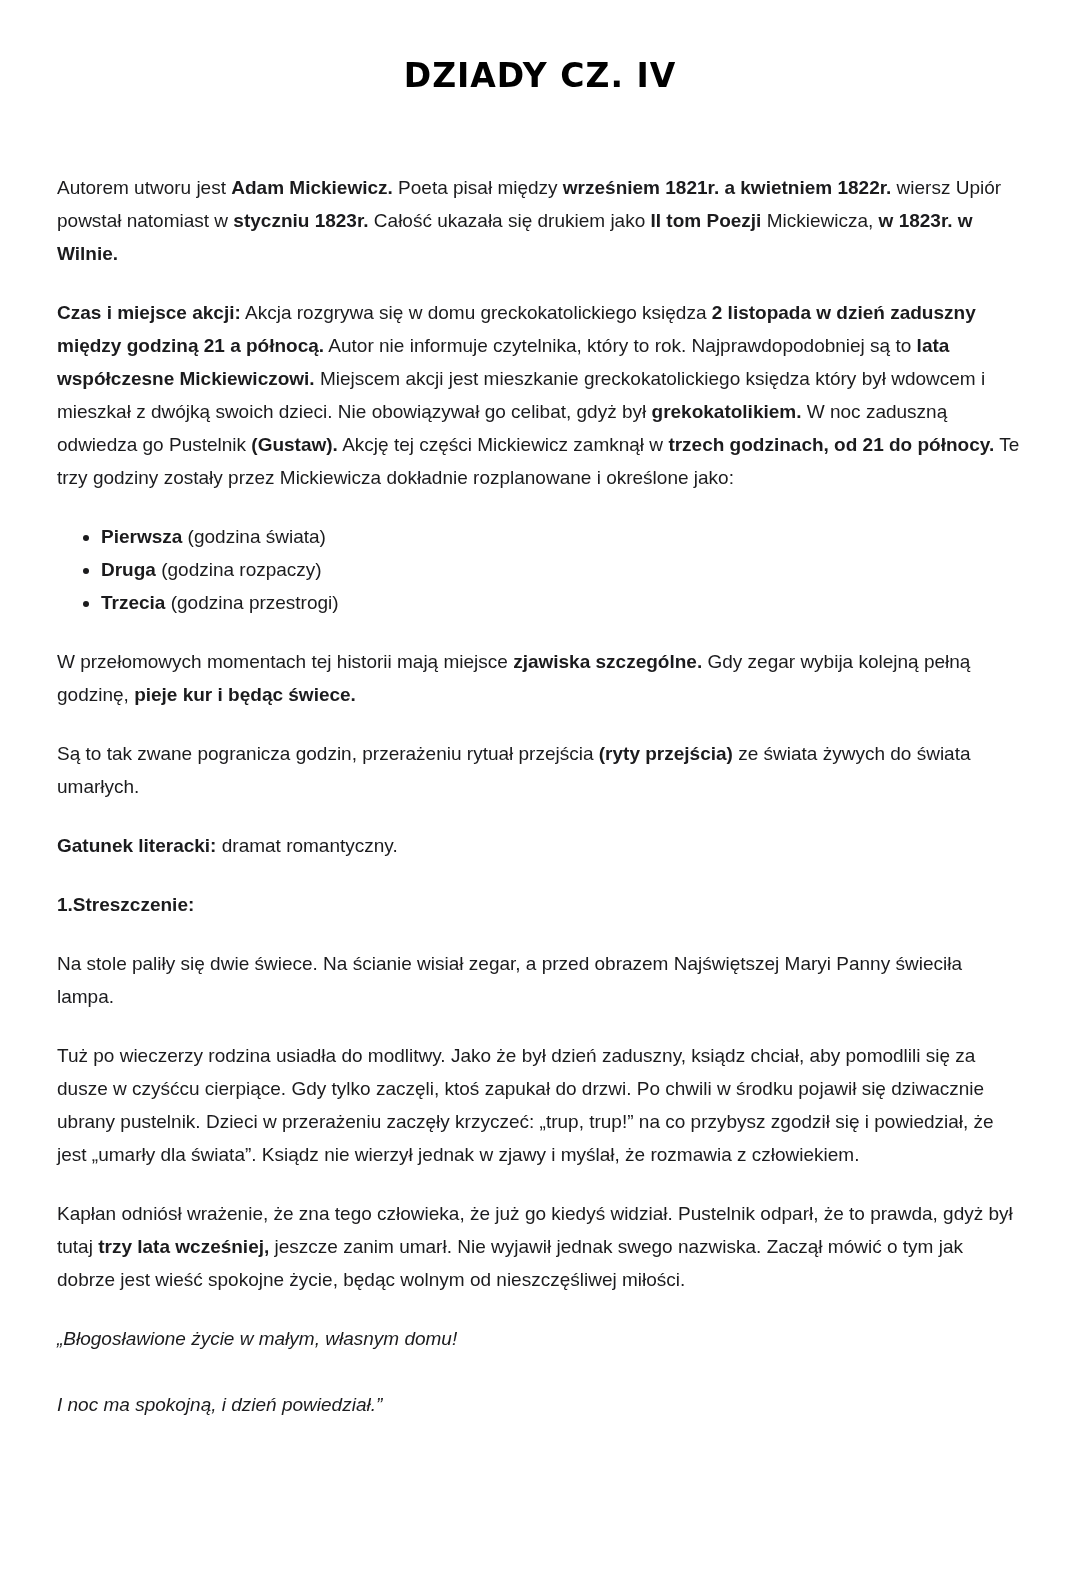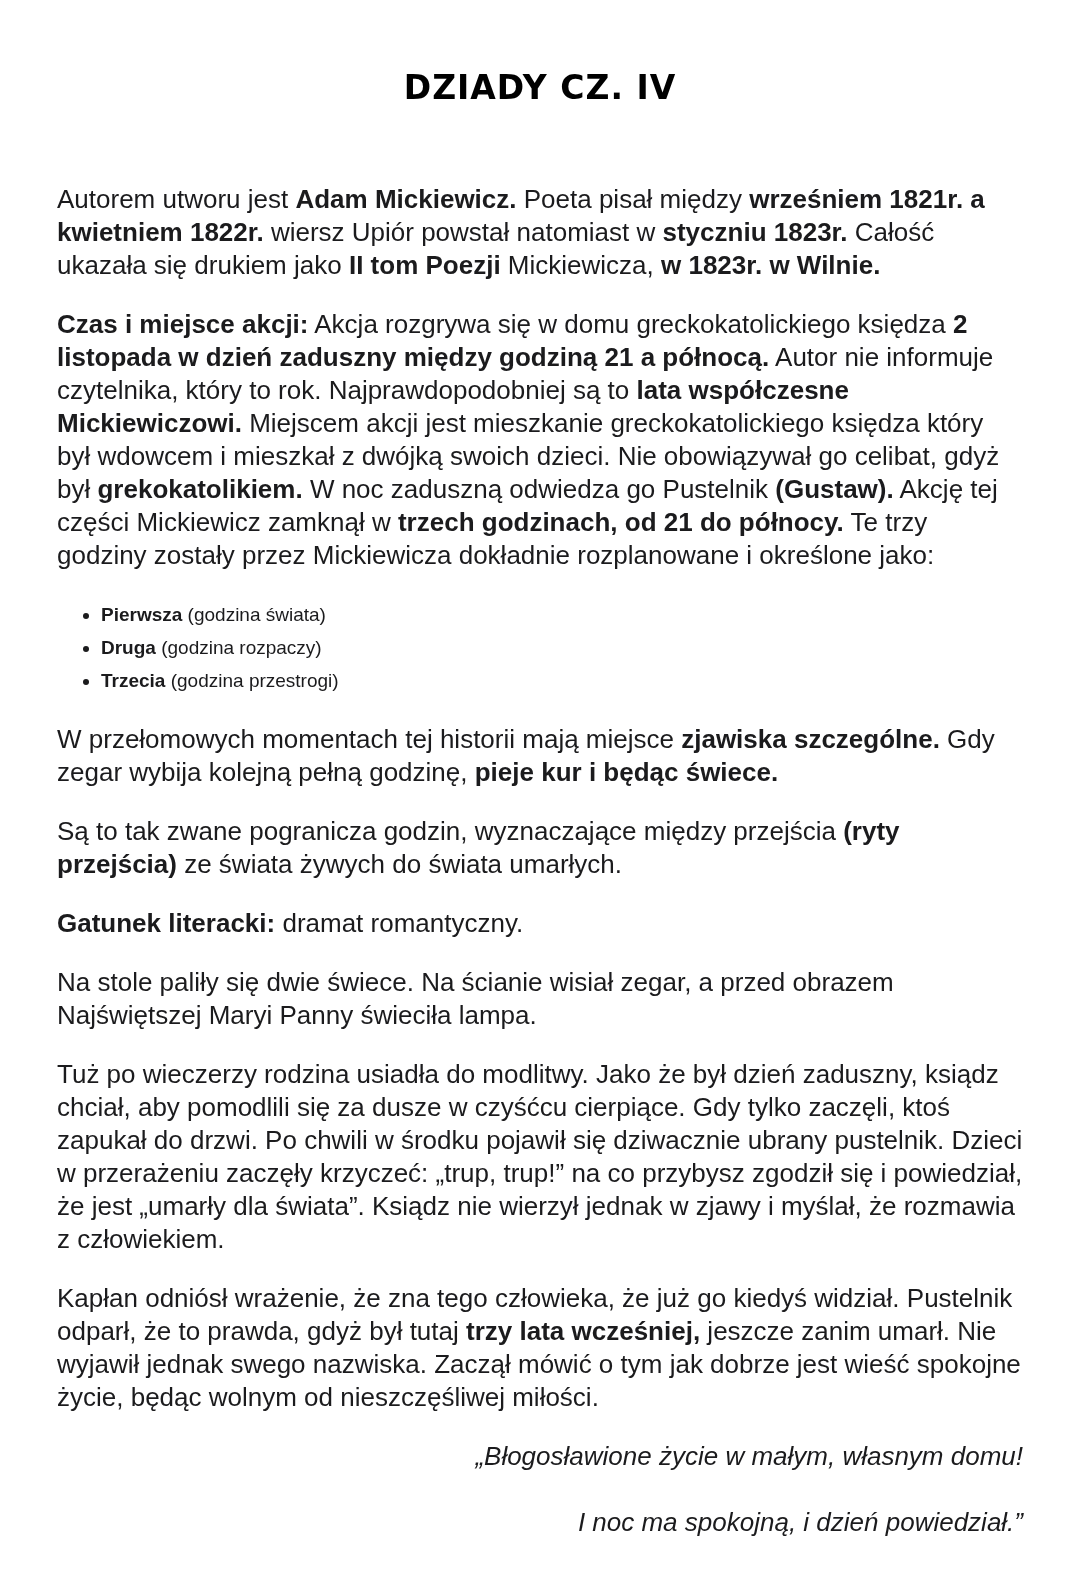--- a/index.html
+++ b/index.html
@@ -11,28 +11,28 @@
     -webkit-font-smoothing: antialiased;
   }
   .page { padding: 56px 57px 40px 57px; box-sizing: border-box; }
   .title {
     font-family: "DejaVu Sans", sans-serif;
     font-weight: 900;
     font-size: 33px;
     letter-spacing: 1px;
     text-align: center;
     color: #000000;
-    margin: 12px 0 76px 0;
+    margin: 0 0 76px 0;
   }
   .para {
-    font-size: 26px;
+    font-size: 19px;
     line-height: 33px;
     margin: 0 0 26px 0;
   }
-  .para:last-child { margin-bottom: 8px; text-align: right; }
+  .para:last-child { margin-bottom: 8px; }
   .b { font-weight: 700; }
   .hours-list {
     margin: 0 0 26px 0;
     padding-left: 44px;
   }
   .hours-list li {
     font-size: 19px;
     line-height: 33px;
   }
   .quote { font-style: italic; margin-bottom: 0; }
@@ -48,24 +48,25 @@
   <p class="para"><span class="b">Czas i miejsce akcji:</span><span> Akcja rozgrywa się w domu greckokatolickiego księdza </span><span class="b">2 listopada w dzień zaduszny między godziną 21 a północą.</span><span> Autor nie informuje czytelnika, który to rok. Najprawdopodobniej są to </span><span class="b">lata współczesne Mickiewiczowi.</span><span> Miejscem akcji jest mieszkanie greckokatolickiego księdza który był wdowcem i mieszkał z dwójką swoich dzieci. Nie obowiązywał go celibat, gdyż był </span><span class="b">grekokatolikiem.</span><span> W noc zaduszną odwiedza go Pustelnik </span><span class="b">(Gustaw).</span><span> Akcję tej części Mickiewicz zamknął w </span><span class="b">trzech godzinach, od 21 do północy.</span><span> Te trzy godziny zostały przez Mickiewicza dokładnie rozplanowane i określone jako:</span></p>
 
   <ul class="hours-list">
       <li><span class="b">Pierwsza</span><span> (godzina świata)</span></li>
       <li><span class="b">Druga</span><span> (godzina rozpaczy)</span></li>
       <li><span class="b">Trzecia</span><span> (godzina przestrogi)</span></li>
     </ul>
 
   <p class="para"><span>W przełomowych momentach tej historii mają miejsce </span><span class="b">zjawiska szczególne.</span><span> Gdy zegar wybija kolejną pełną godzinę, </span><span class="b">pieje kur i będąc świece.</span></p>
 
-  <p class="para"><span>Są to tak zwane pogranicza godzin, wyznaczające między przejścia </span><span class="b">(ryty przejścia)</span><span> ze świata żywych do świata umarłych.</span></p>
+  <p class="para"><span>Są to tak zwane pogranicza godzin, przerażeniu rytuał przejścia </span><span class="b">(ryty przejścia)</span><span> ze świata żywych do świata umarłych.</span></p>
 
   <p class="para"><span class="b">Gatunek literacki:</span><span> dramat romantyczny.</span></p>
 
+  <p class="para"><span class="b">1.Streszczenie:</span></p>
 
   <p class="para"><span>Na stole paliły się dwie świece. Na ścianie wisiał zegar, a przed obrazem Najświętszej Maryi Panny świeciła lampa.</span></p>
 
   <p class="para"><span>Tuż po wieczerzy rodzina usiadła do modlitwy. Jako że był dzień zaduszny, ksiądz chciał, aby pomodlili się za dusze w czyśćcu cierpiące. Gdy tylko zaczęli, ktoś zapukał do drzwi. Po chwili w środku pojawił się dziwacznie ubrany pustelnik. Dzieci w przerażeniu zaczęły krzyczeć: „trup, trup!” na co przybysz zgodził się i powiedział, że jest „umarły dla świata”. Ksiądz nie wierzył jednak w zjawy i myślał, że rozmawia z człowiekiem.</span></p>
 
   <p class="para"><span>Kapłan odniósł wrażenie, że zna tego człowieka, że już go kiedyś widział. Pustelnik odparł, że to prawda, gdyż był tutaj </span><span class="b">trzy lata wcześniej,</span><span> jeszcze zanim umarł. Nie wyjawił jednak swego nazwiska. Zaczął mówić o tym jak dobrze jest wieść spokojne życie, będąc wolnym od nieszczęśliwej miłości.</span></p>
 
   <p class="para quote"><span>„Błogosławione życie w małym, własnym domu!</span><br><br><span>I noc ma spokojną, i dzień powiedział.”</span></p>
 </div>
 

